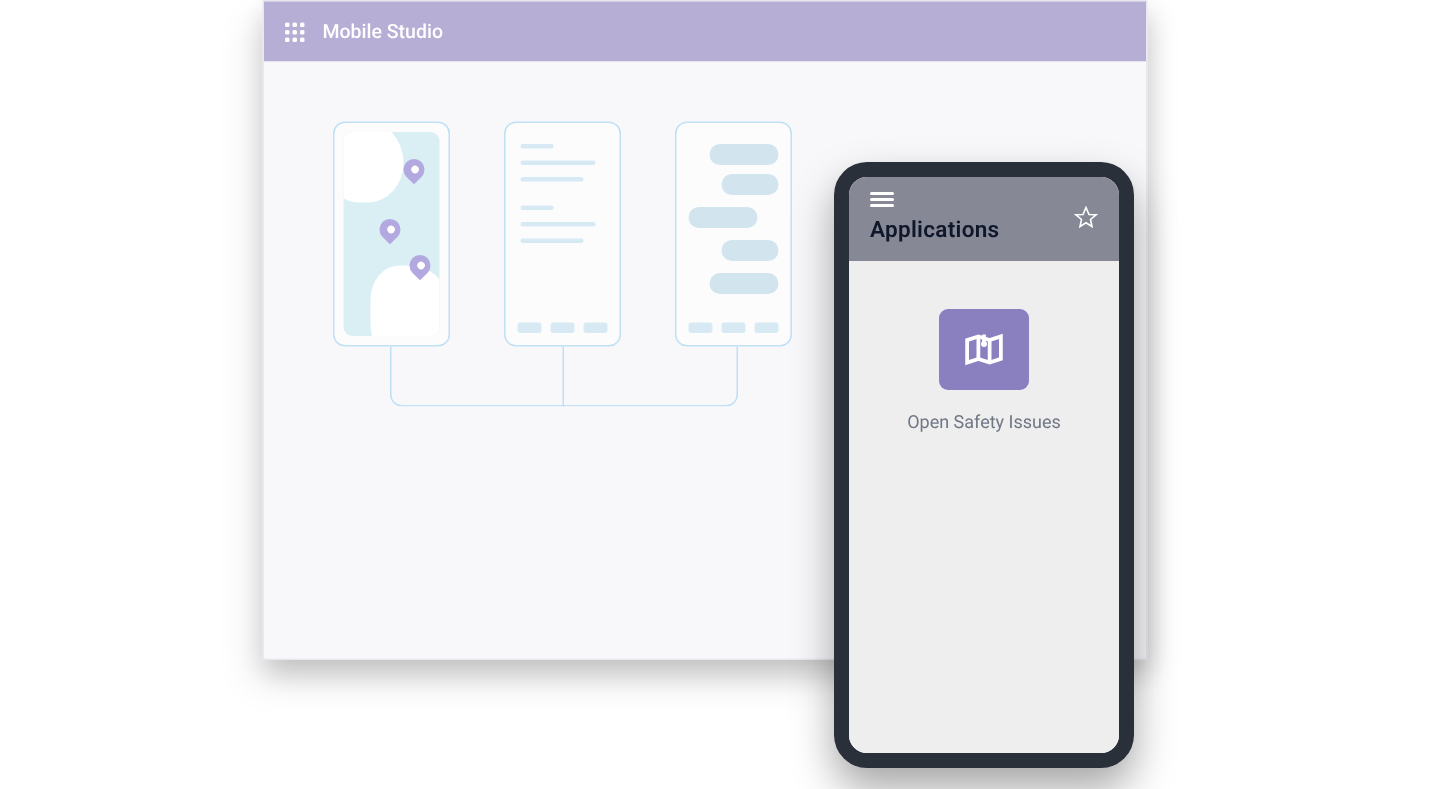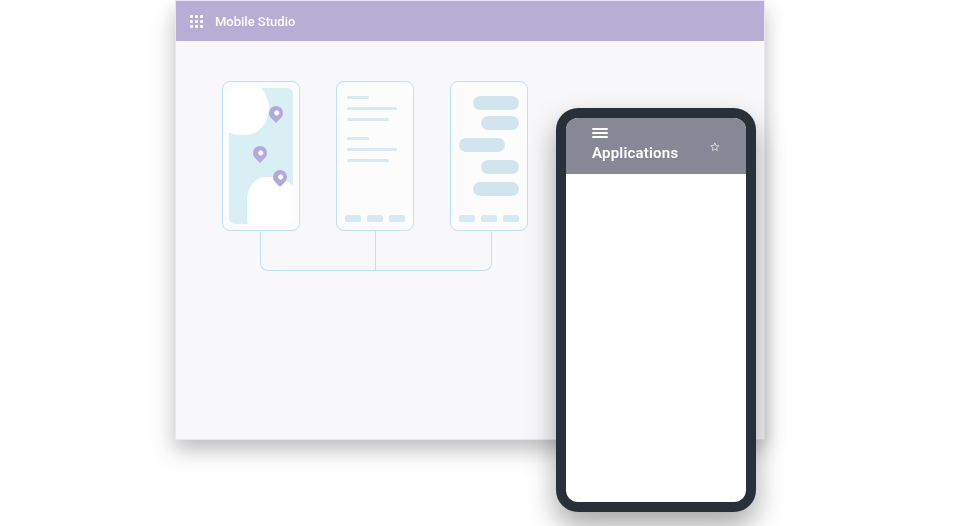--- a/index.html
+++ b/index.html
@@ -152,22 +152,22 @@
     background: #ffffff;
     border-radius: 12px;
     width: 100%;
     height: 100%;
     overflow: hidden;
     display: flex;
     flex-direction: column;
   }
   .phone-header {
     background: #878896;
-    color: #ffffff;
-    padding: 10px 26px 12px;
+    color: #0f172a;
+    padding: 10px 14px 12px;
     display: flex;
     align-items: center;
     justify-content: space-between;
     gap: 32px;
   }
   .ph-left { display:flex; flex-direction:column; gap:6px; }
   .hamburger {
     width: 16px; height: 10px; display:flex; flex-direction:column; justify-content:space-between;
   }
   .hamburger span { display:block; height:2px; width:16px; background:#fff; border-radius:1px; }
@@ -277,14 +277,26 @@
         </div>
         <div class="apps-title">Applications</div>
       </div>
       <div class="star">
         <svg viewBox="0 0 24 24">
             <polygon points="12 2 15 9 22 9.3 16.5 14 18 21 12 17.3 6 21 7.5 14 2 9.3 9 9 12 2"></polygon>
           </svg>
       </div>
     </div>
 
+    <div class="phone-body">
+      <div class="tile">
+        <svg viewBox="0 0 24 24" width="30" height="30">
+          <path d="M3 7 L9 5 L15 7 L21 5 V17 L15 19 L9 17 L3 19 Z"></path>
+          <path d="M9 5 V17"></path>
+          <path d="M15 7 V19"></path>
+          <circle cx="12" cy="9" r="1.6" fill="#fff" stroke="none"></circle>
+          <path d="M12 9 V4"></path>
+        </svg>
+      </div>
+      <div class="tile-label">Open Safety Issues</div>
+    </div>
   </div>
 </div>
 
 </body></html>

